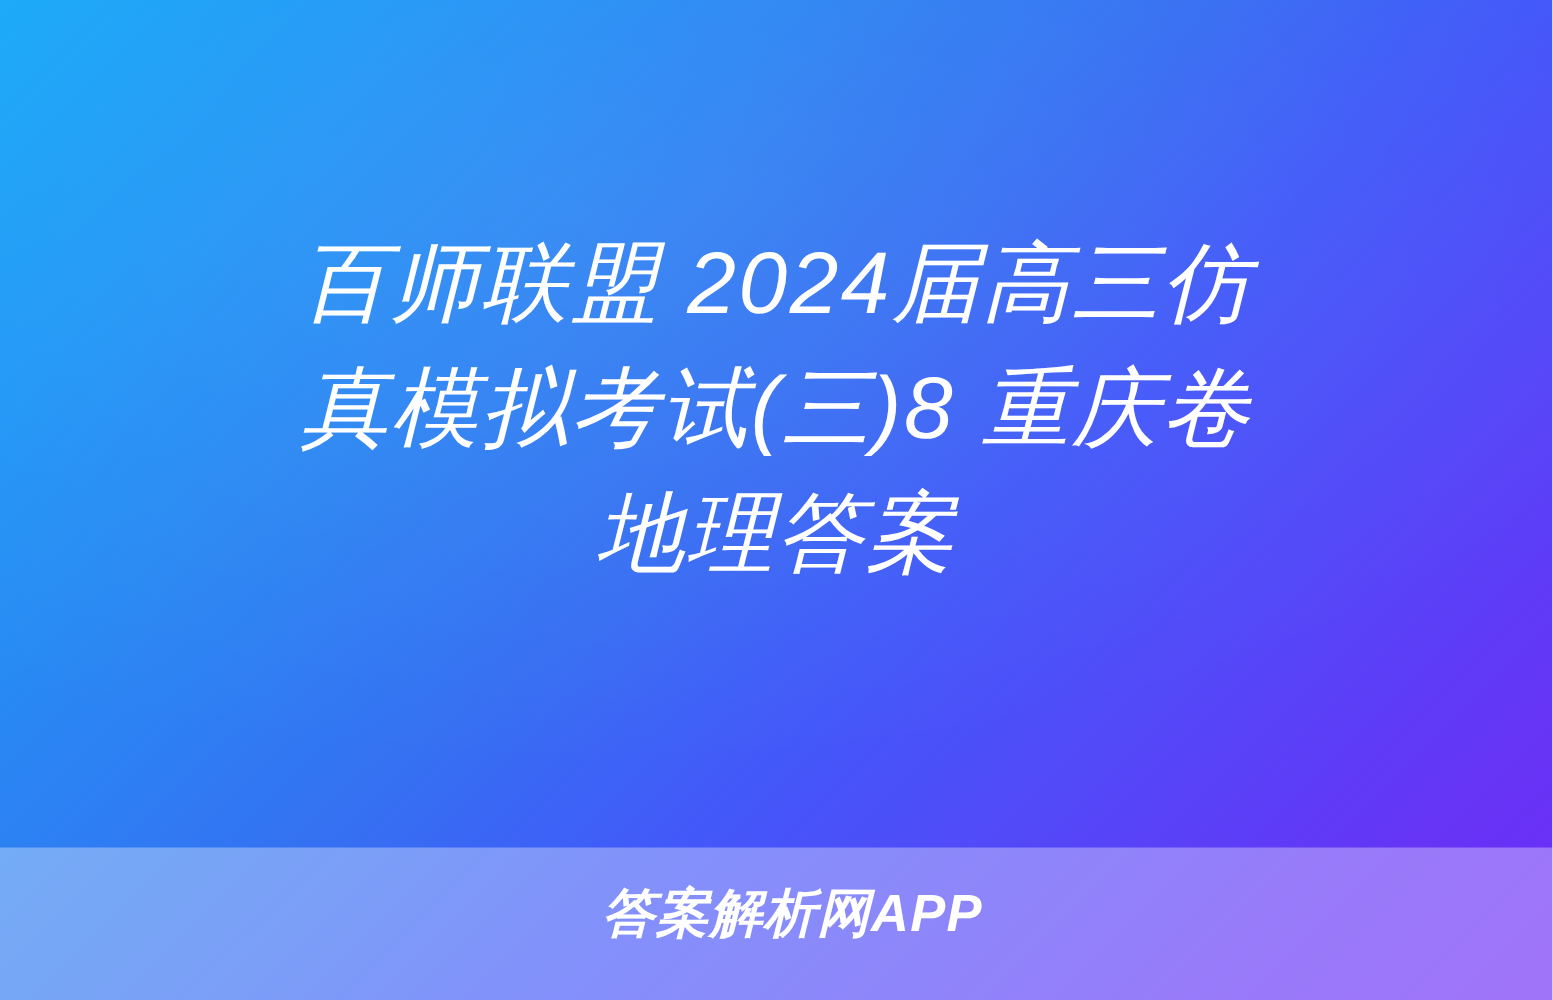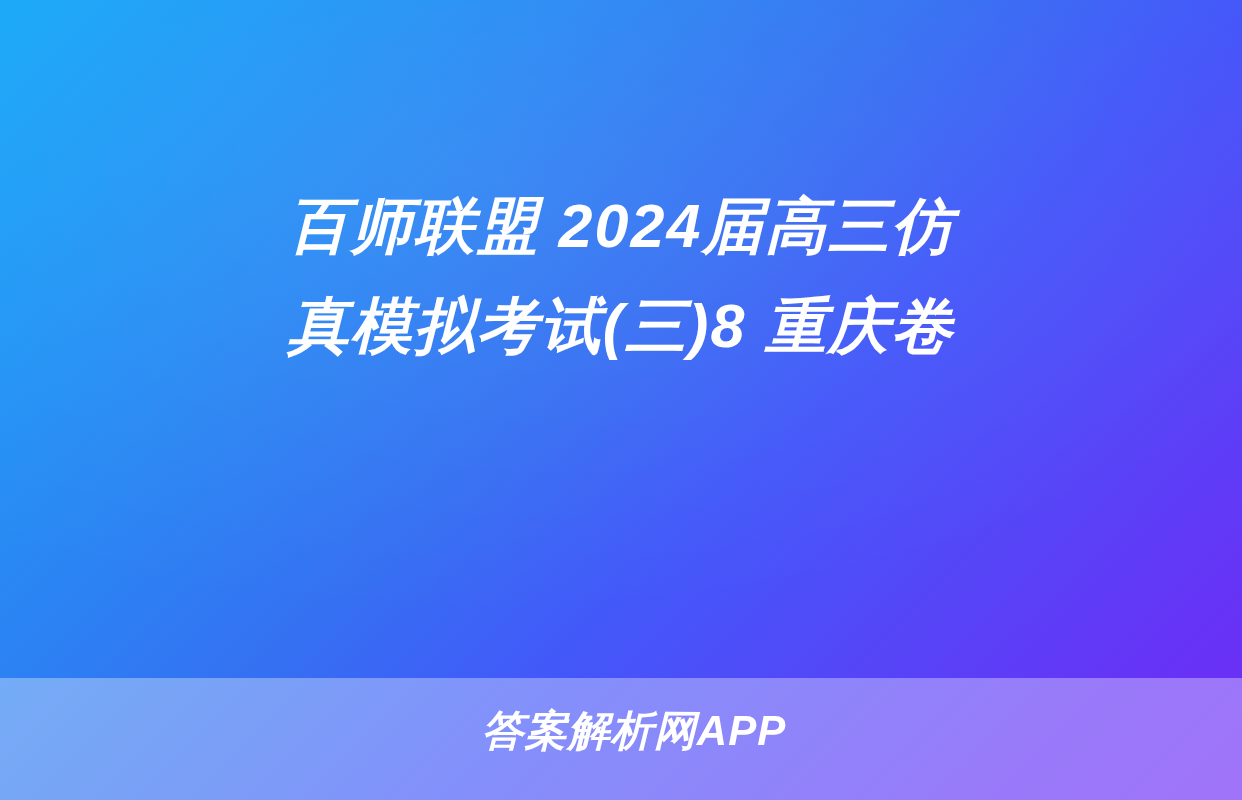--- a/index.html
+++ b/index.html
@@ -50,23 +50,23 @@
     right: 0;
     top: 176px;
     z-index: 3;
     text-align: center;
     padding: 0 28px;
     box-sizing: border-box;
   }
   .title-line {
     display: block;
     color: #ffffff;
-    font-size: 61px;
+    font-size: 70px;
     line-height: 100px;
-    font-weight: 700;
+    font-weight: 400;
     font-style: italic;
     letter-spacing: 2px;
     white-space: nowrap;
     text-rendering: optimizeLegibility;
   }
 
   
   .footer-band {
     position: absolute;
     left: 0;
@@ -96,20 +96,21 @@
   }
 </style>
 </head>
 <body>
 
 <div class="poster">
 
   <div class="title-block">
     <span class="title-line">百师联盟 2024届高三仿</span>
     <span class="title-line">真模拟考试(三)8 重庆卷</span>
+    <span class="title-line">地理答案</span>
   </div>
 
   <div class="footer-band">
     <div class="footer-band-inner">
       <span class="footer-text">答案解析网APP</span>
     </div>
   </div>
 
 </div>
 

